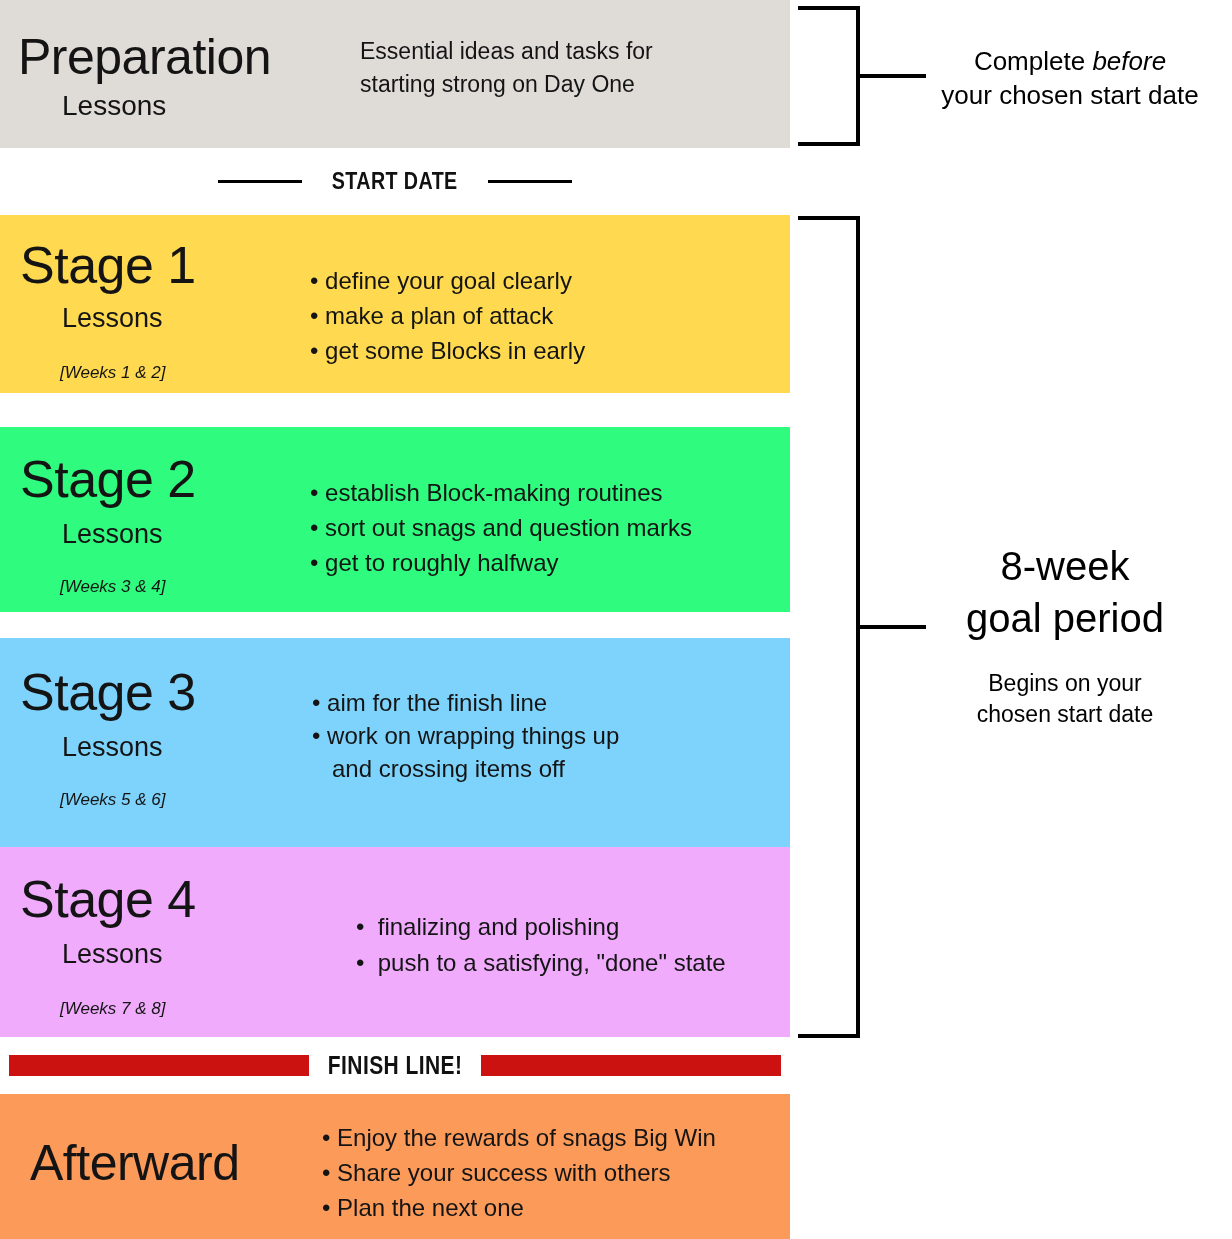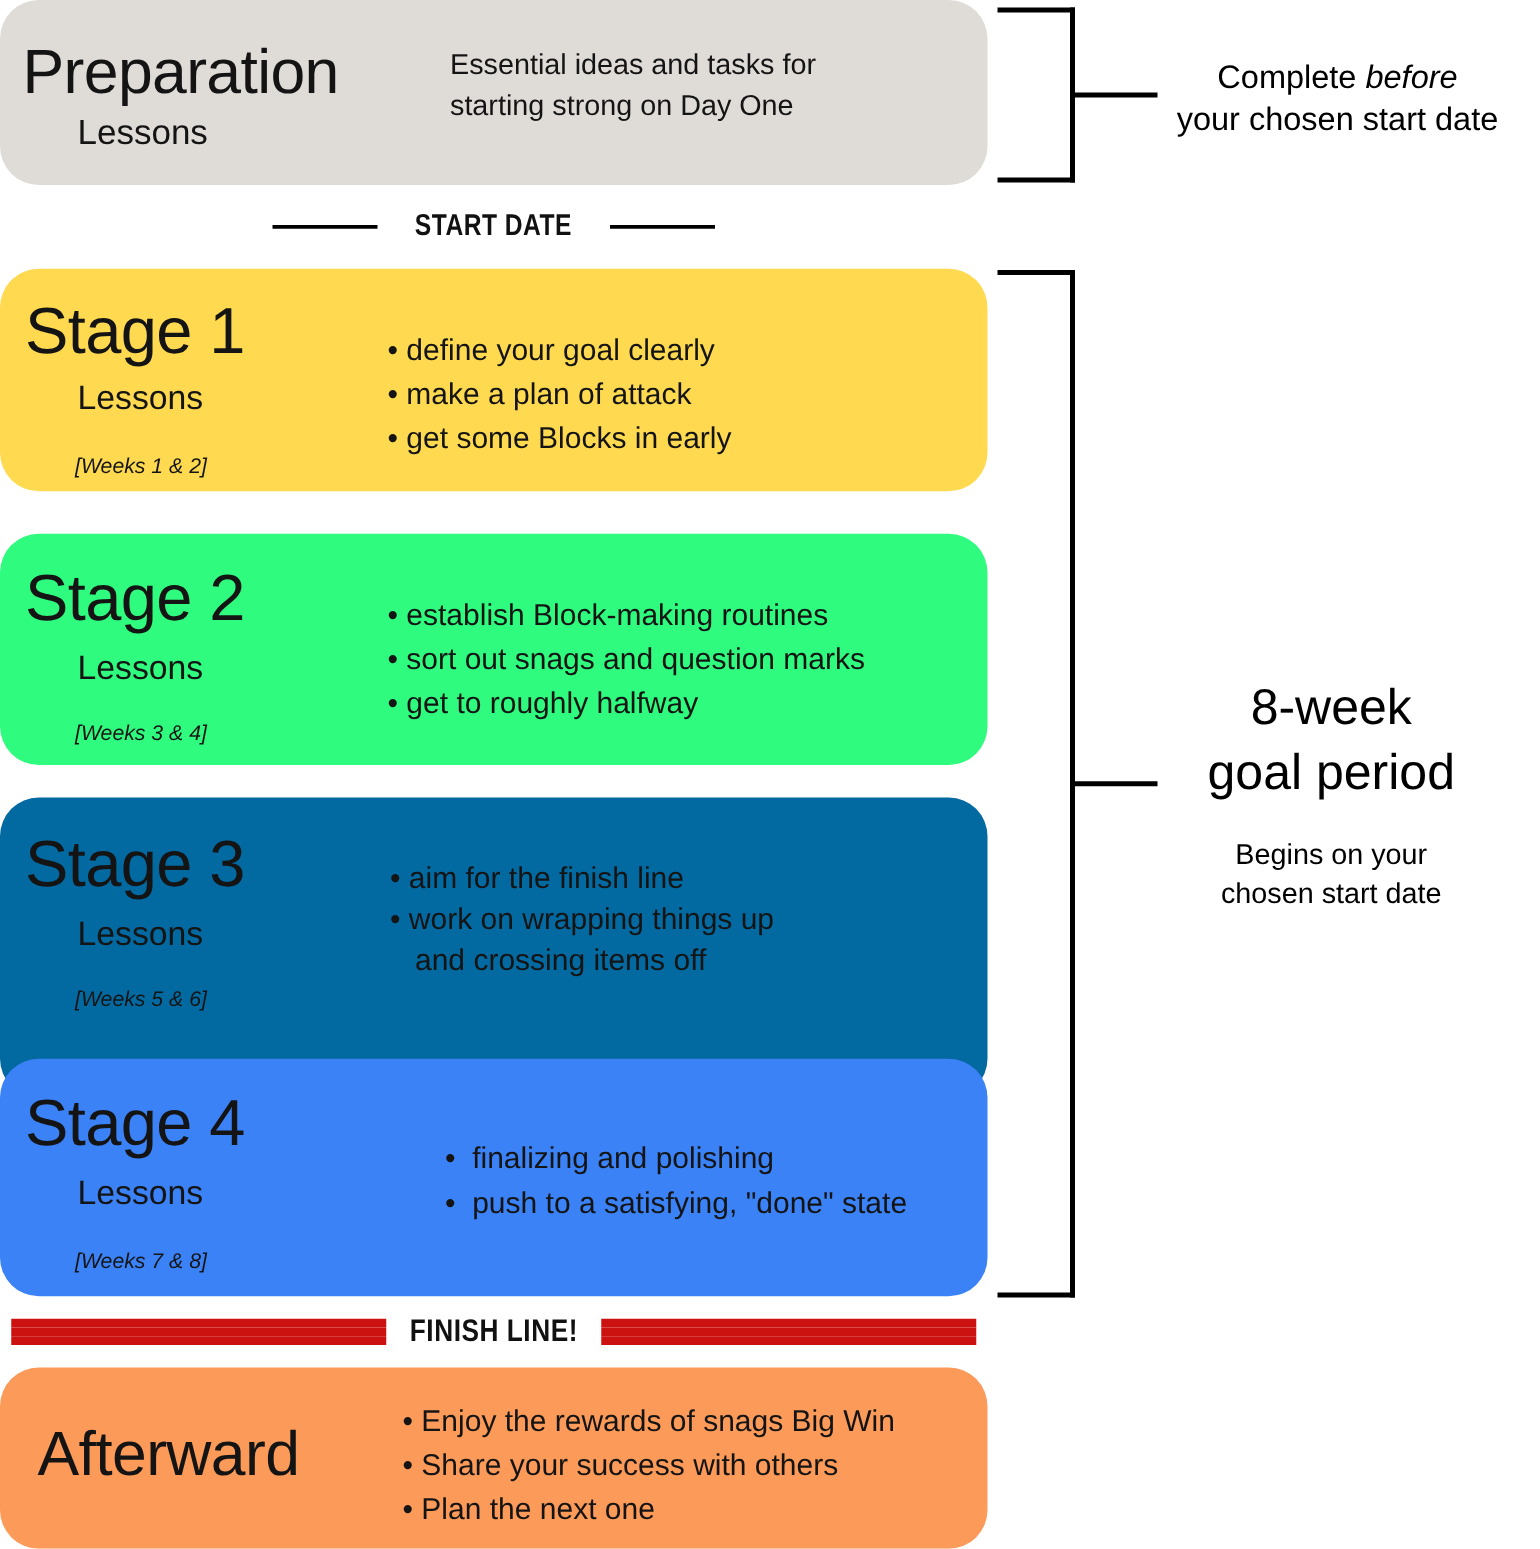--- a/index.html
+++ b/index.html
@@ -15,21 +15,20 @@
   }
 
   .canvas { position: relative; width: 1232px; height: 1239px; }
 
   
   .band {
     position: absolute;
     left: 0;
     width: 790px;
     display: block;
-    border-radius: 31px;
   }
 
   .band-title {
     position: absolute;
     font-weight: 400;
     letter-spacing: -0.5px;
     color: #141414;
     white-space: nowrap;
   }
   .band-sub {
@@ -71,22 +70,22 @@
   #startdate-row .rule { width: 84px; height: 3px; background: #000; }
   #startdate-label {
     font-size: 24px; font-weight: 700; letter-spacing: 0.5px;
     transform: scaleX(0.82); transform-origin: center;
     white-space: nowrap;
   }
 
   
   #s1-band { top: 215px;  height: 178px; background: #FFD94F; }
   #s2-band { top: 427px;  height: 185px; background: #2FFB7E; }
-  #s3-band { top: 638px;  height: 240px; background: #0369a1; }
-  #s4-band { top: 847px;  height: 190px; background: #3b82f6; }
+  #s3-band { top: 638px;  height: 240px; background: #7dd3fc; }
+  #s4-band { top: 847px;  height: 190px; background: #f0abfc; }
   #af-band { top: 1094px; height: 145px; background: #FB9A59; }
 
   .stage-title { font-size: 52px; }
   .stage-sub   { font-size: 27px; }
 
   #s1-title { left: 20px; top: 20px; }
   #s1-sub   { left: 62px; top: 88px; }
   #s1-weeks { left: 60px; top: 148px; }
   #s1-list  { left: 310px; top: 48px; font-size: 24px; line-height: 35px; }
 

